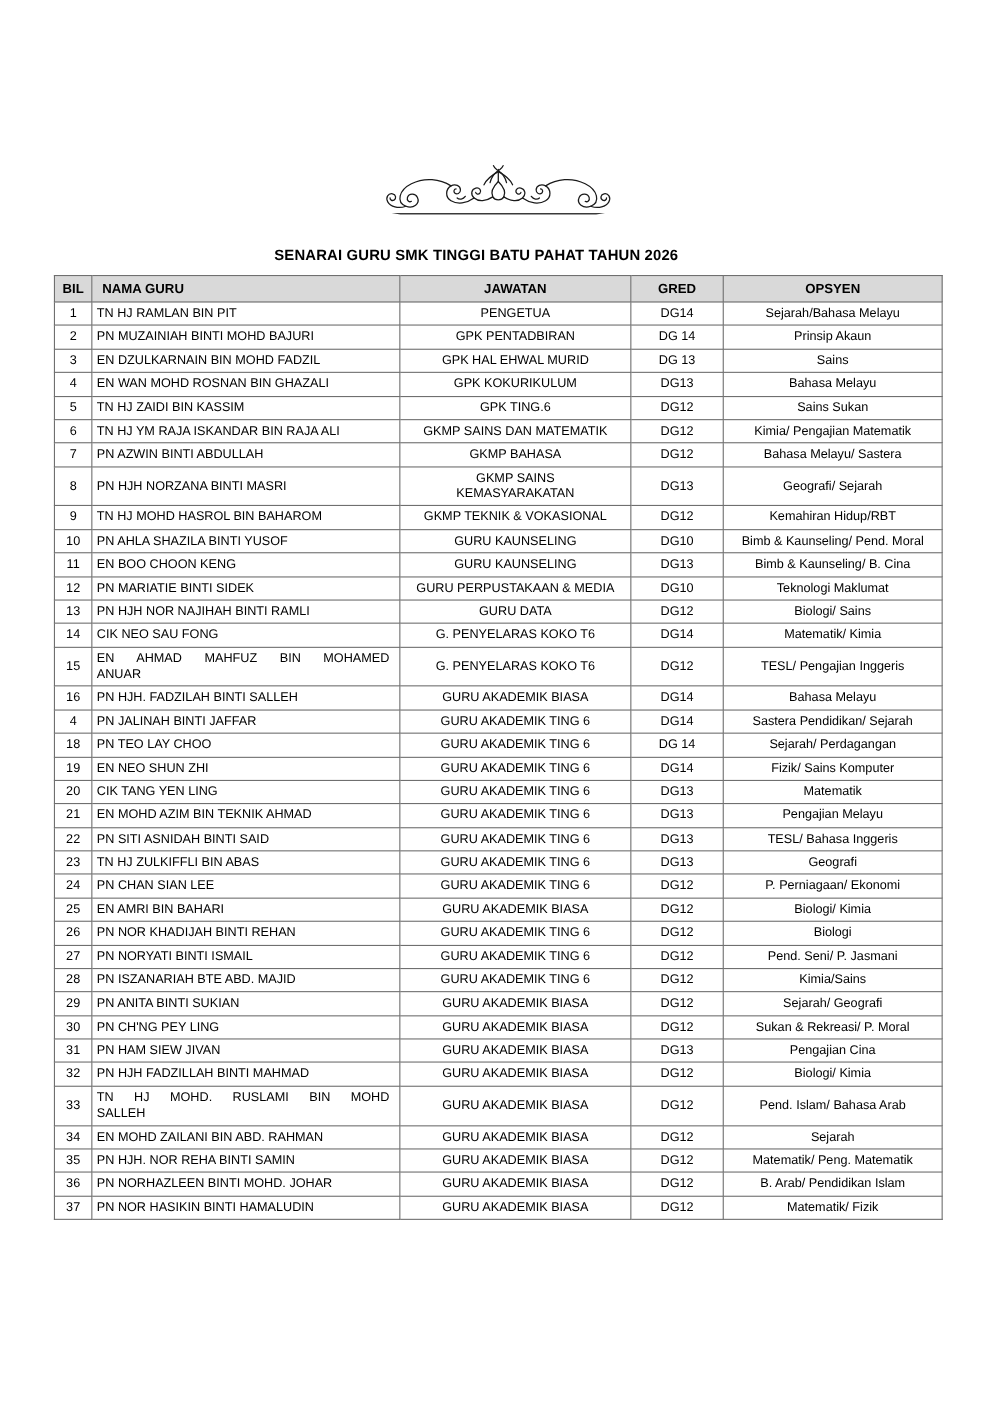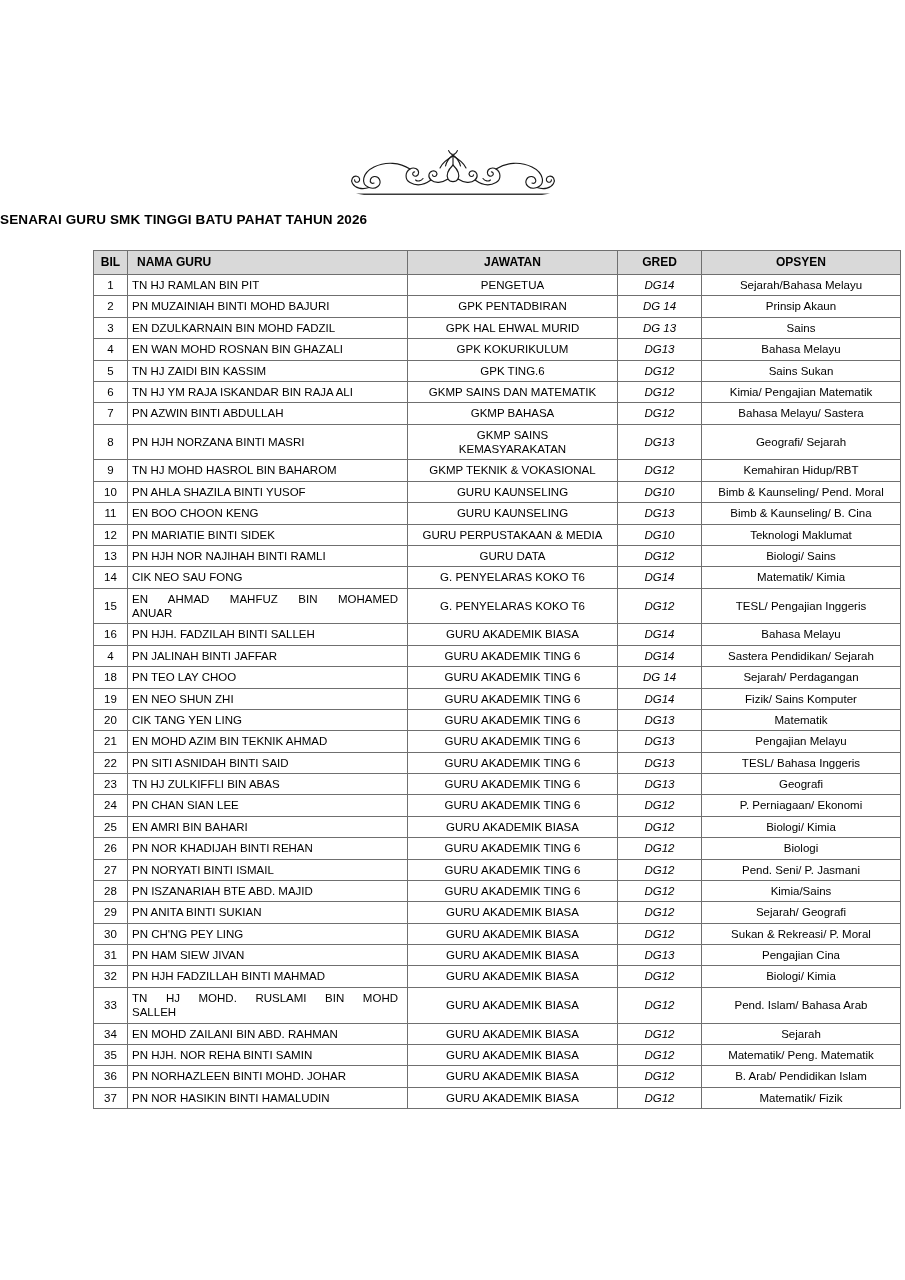--- a/index.html
+++ b/index.html
@@ -31,41 +31,40 @@
     display: flex;
     justify-content: center;
   }
   .ornament-wrap svg {
     display: block;
   }
 
   
   .doc-title {
     position: absolute;
-    top: 212px;
+    top: 224px;
     left: 0;
     width: 866px;
-    text-align: left;
+    text-align: center;
     font-size: 13.5px;
     font-weight: bold;
     letter-spacing: 0.15px;
   }
 
   
   .table-wrap {
     position: absolute;
     top: 250px;
     left: 49px;
     width: 807px;
   }
   table.roster {
     border-collapse: collapse;
     width: 807px;
     table-layout: fixed;
-    margin-left: 44px;
   }
   table.roster th,
   table.roster td {
     border: 1px solid #6f6f6f;
     font-size: 11.5px;
     line-height: 1.25;
     padding: 3px 4px;
     vertical-align: middle;
     box-sizing: border-box;
   }
@@ -101,21 +100,21 @@
     text-align: justify;
     text-align-last: justify;
     padding-right: 9px;
   }
   td.cell-nama.justify .ln2 {
     display: block;
     text-align: center;
     text-align-last: left;
   }
   td.cell-jaw  { text-align: center; }
-  td.cell-gred { text-align: center; font-style: italic; }
+  td.cell-gred { text-align: center; }
   td.cell-ops  { text-align: center; }
 
   td.cell-jaw .ln { display: block; }
 </style>
 </head>
 <body>
 
 <div class="page">
 
   <div class="ornament-wrap">

